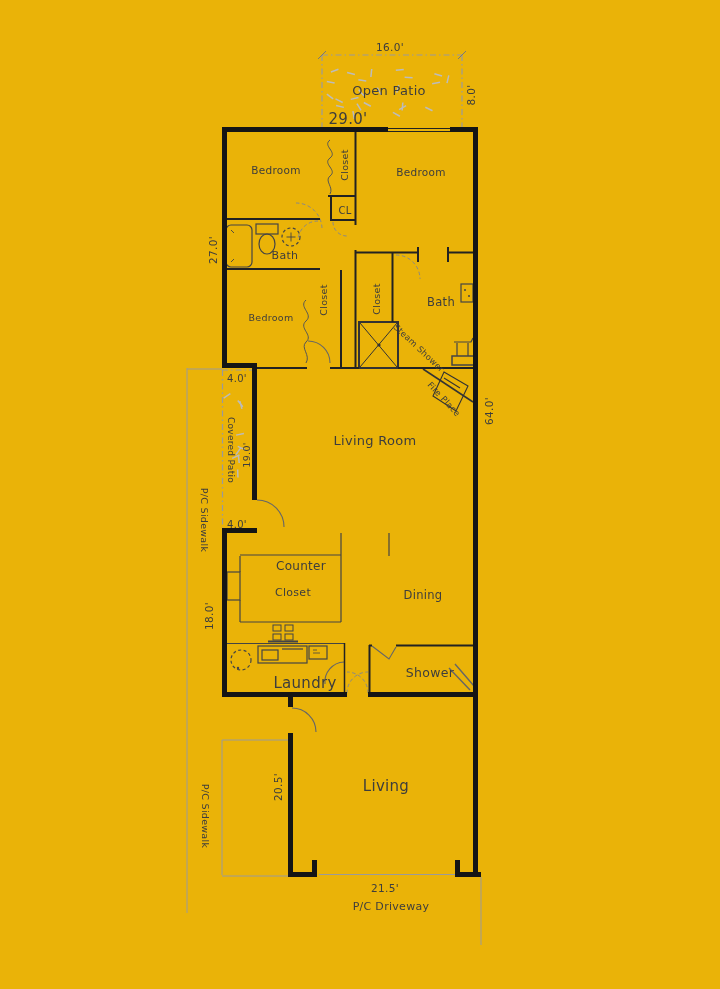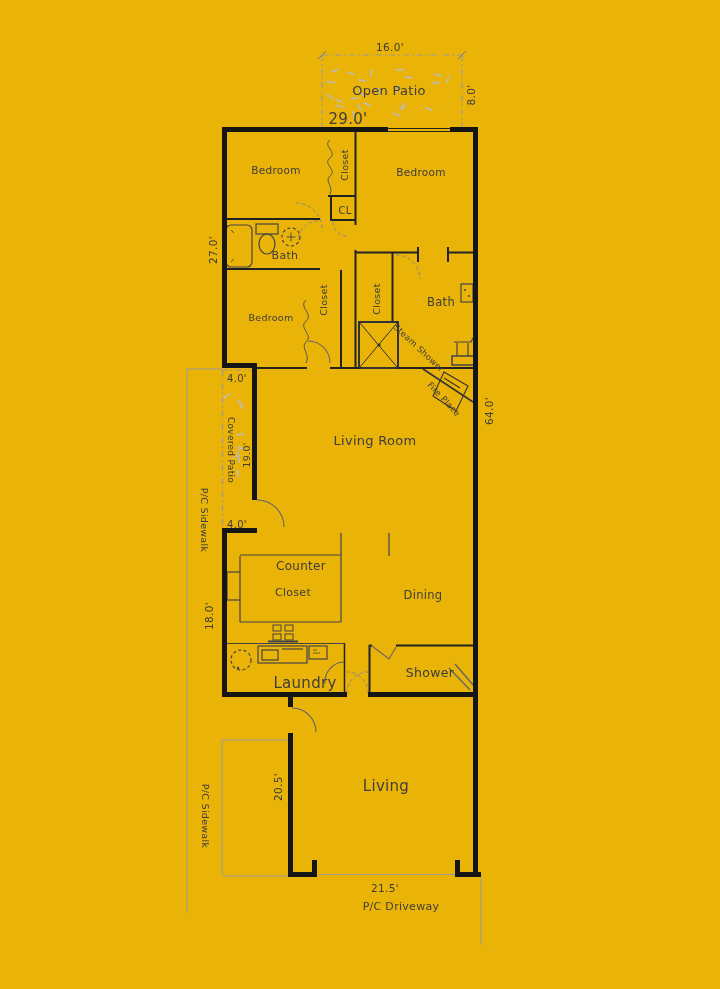--- a/index.html
+++ b/index.html
@@ -39,21 +39,21 @@
   .lb-counter{left:301px;top:566px;font-size:12px}
   .lb-kitchen{left:293px;top:592px;font-size:11px}
   .lb-dining{left:423px;top:595px;font-size:11.5px}
   .lb-dim18{left:209px;top:616px;font-size:10.5px}
   .lb-laundry{left:305px;top:683px;font-size:15px}
   .lb-storage{left:430px;top:672px;font-size:12.5px}
   .lb-dim205{left:278px;top:787px;font-size:10.5px}
   .lb-garage{left:386px;top:786px;font-size:15px}
   .lb-swl{left:205px;top:816px;font-size:9.5px}
   .lb-dim215{left:385px;top:888px;font-size:10.5px}
-  .lb-driveway{left:401px;top:906px;font-size:11px}
+  .lb-driveway{left:391px;top:906px;font-size:11px}
 </style>
 </head>
 <body>
 
 <div id="plan">
 
   <svg id="linework" width="720" height="989" viewBox="0 0 720 989" fill="none" stroke-linecap="butt">
 
     <g stroke="#9a9a9a" stroke-width="1">
       <path d="M187,368 V913"></path>

